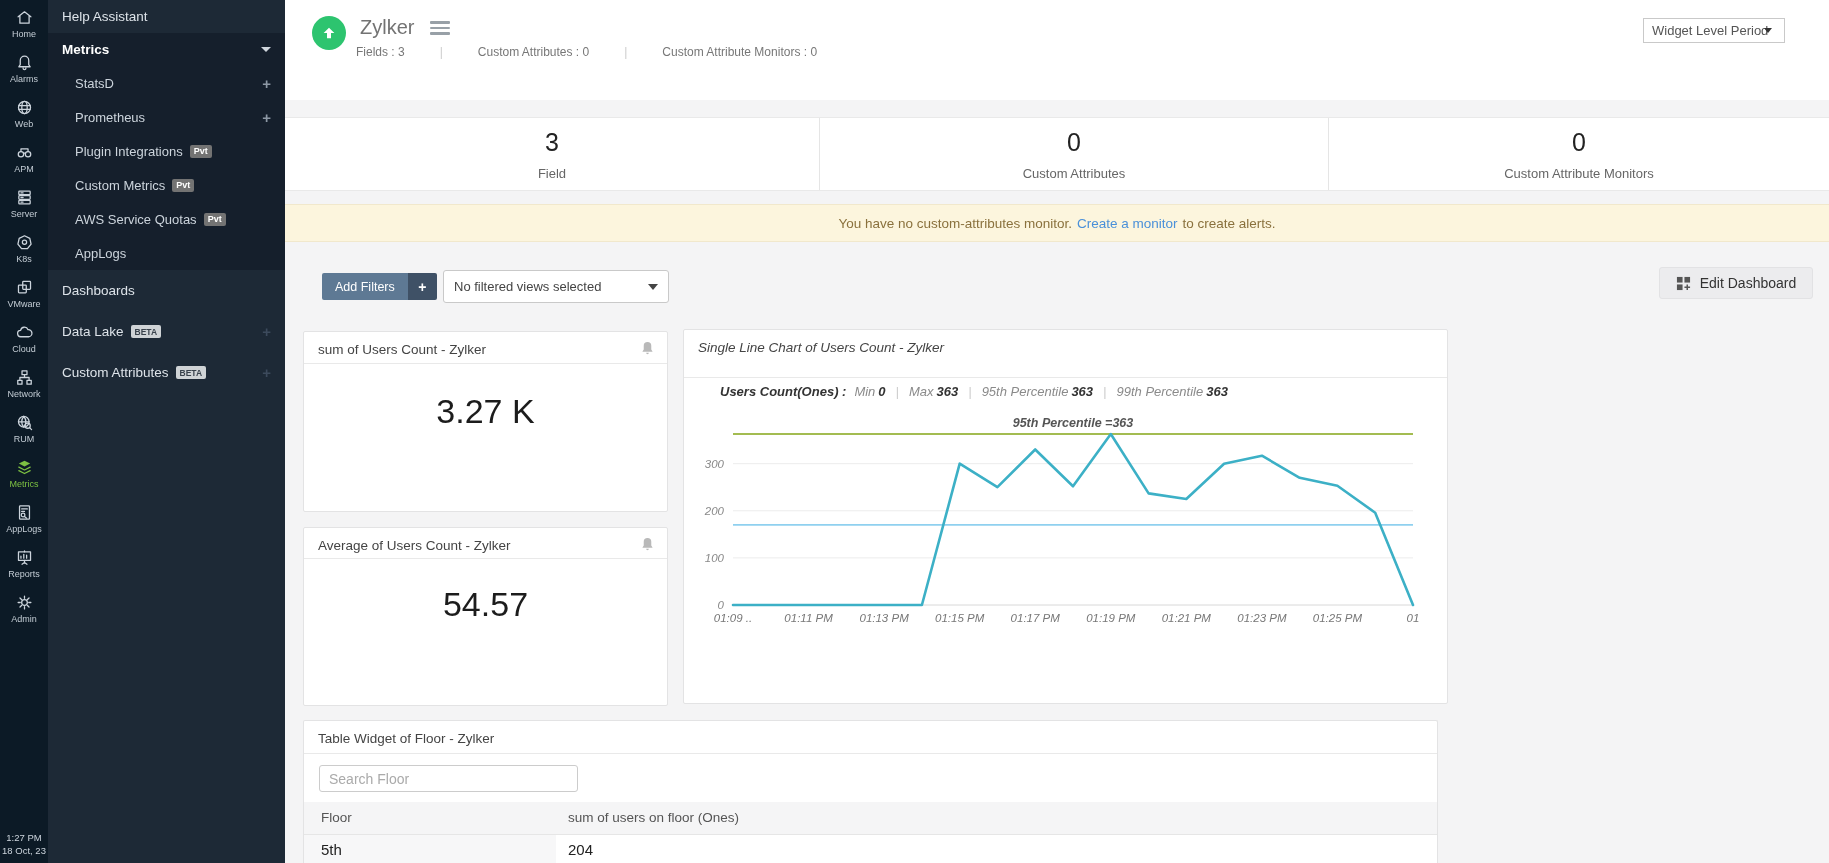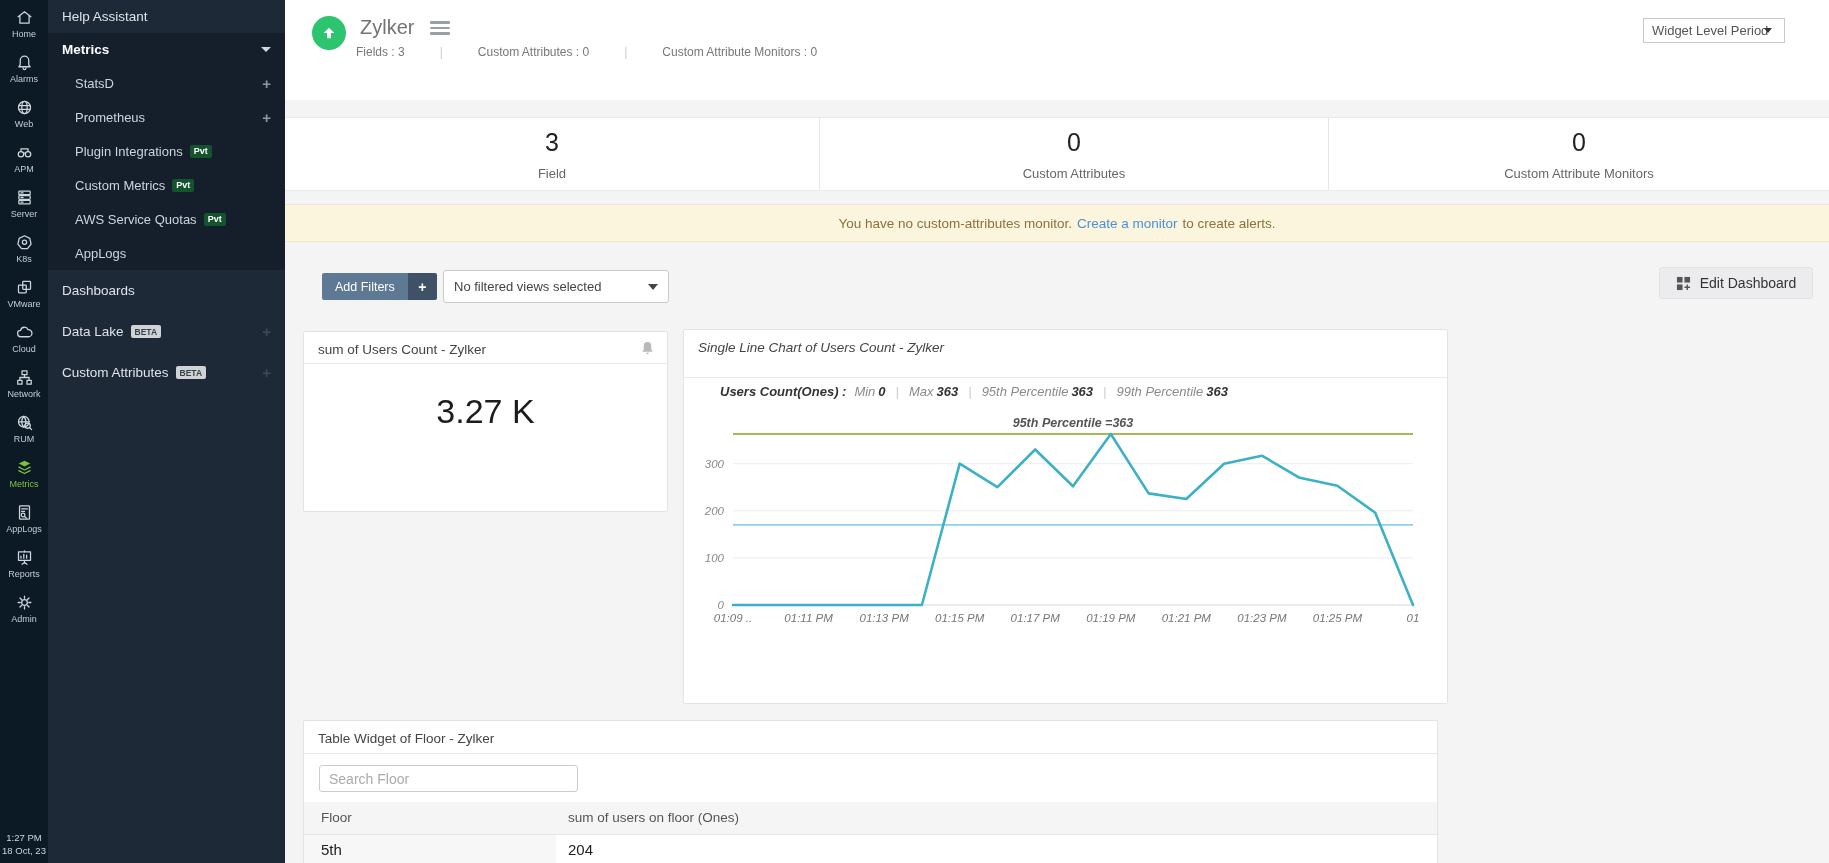--- a/index.html
+++ b/index.html
@@ -16,21 +16,21 @@
 
   
   .panel { position:absolute; left:48px; top:0; width:237px; height:863px; background:#1d2936; z-index:4; color:#dde3e9; }
   .panel-row { height:33px; display:flex; align-items:center; padding:0 14px; font-size:13.5px; cursor:pointer; }
   .metrics-block { background:#151f2c; }
   .metrics-head { height:33px; display:flex; align-items:center; padding:0 14px; font-size:13.5px; font-weight:bold; color:#fff; cursor:pointer; }
   .metrics-head .caret { margin-left:auto; width:0; height:0; border-left:5px solid transparent; border-right:5px solid transparent; border-top:5px solid #cfd6dd; }
   .sub-item { height:34px; display:flex; align-items:center; padding:0 14px 0 27px; font-size:13px; color:#ccd4dc; cursor:pointer; }
   .sub-item .plus, .panel-row .plus { margin-left:auto; font-size:15px; color:#8d98a5; font-weight:bold; }
   .panel-row .plus.faint { color:#3c4a5c; }
-  .badge-pvt { background:#14532d; color:#fff; font-size:9px; border-radius:2px; padding:1.5px 4px; margin-left:7px; font-weight:bold; }
+  .badge-pvt { background:#737373; color:#fff; font-size:9px; border-radius:2px; padding:1.5px 4px; margin-left:7px; font-weight:bold; }
   .badge-beta { background:#cfd3d6; color:#39424c; font-size:8.5px; border-radius:2px; padding:1.5px 4px; margin-left:7px; font-weight:bold; }
   .bottom-items .panel-row { height:41px; }
 
   
   .main { position:absolute; left:285px; top:0; width:1544px; height:863px; }
   .mhead { position:absolute; left:0; top:0; width:1544px; height:100px; background:#fff; }
   .brand-circle { position:absolute; left:27px; top:16px; width:34px; height:34px; border-radius:50%; background:#2dc46f; display:flex; align-items:center; justify-content:center; }
   .brand-circle svg { width:16px; height:16px; }
   .mtitle { position:absolute; left:75px; top:16px; font-size:20px; color:#737373; }
   .hamburger { position:absolute; left:145px; top:21px; width:20px; cursor:pointer; }
@@ -322,20 +322,30 @@
     <div class="ctitle">sum of Users Count - Zylker</div>
     <div class="bell">
       <svg width="13" height="14" viewBox="0 0 24 26">
           <path d="M12 2 a7 7 0 0 1 7 7 v7 l2.5 4 H2.5 L5 16 V9 a7 7 0 0 1 7-7 Z M9.5 22 a2.5 2.5 0 0 0 5 0 Z" fill="#b9b9b9"></path>
         </svg>
     </div>
     <div class="cdivider" style="top:31px;"></div>
     <div class="bigval" style="top:60px;">3.27 K</div>
   </div>
 
+  <div class="card" style="left:18px; top:527px; width:365px; height:179px;">
+    <div class="ctitle">Average of Users Count - Zylker</div>
+    <div class="bell">
+      <svg width="13" height="14" viewBox="0 0 24 26">
+          <path d="M12 2 a7 7 0 0 1 7 7 v7 l2.5 4 H2.5 L5 16 V9 a7 7 0 0 1 7-7 Z M9.5 22 a2.5 2.5 0 0 0 5 0 Z" fill="#b9b9b9"></path>
+        </svg>
+    </div>
+    <div class="cdivider" style="top:30px;"></div>
+    <div class="bigval" style="top:57px;">54.57</div>
+  </div>
 
   <div class="card" style="left:398px; top:329px; width:765px; height:375px;font-style:italic;">
     <div class="ctitle">Single Line Chart of Users Count - Zylker</div>
     <div class="cdivider" style="top:47px;"></div>
     <div class="legend" id="chart-legend">
       <span class="series">Users Count(Ones) :</span>
     <span class="seg"><span class="l">Min</span><span class="v">0</span></span>
         <span class="sep">|</span>
         <span class="seg"><span class="l">Max</span><span class="v">363</span></span>
         <span class="sep">|</span>

